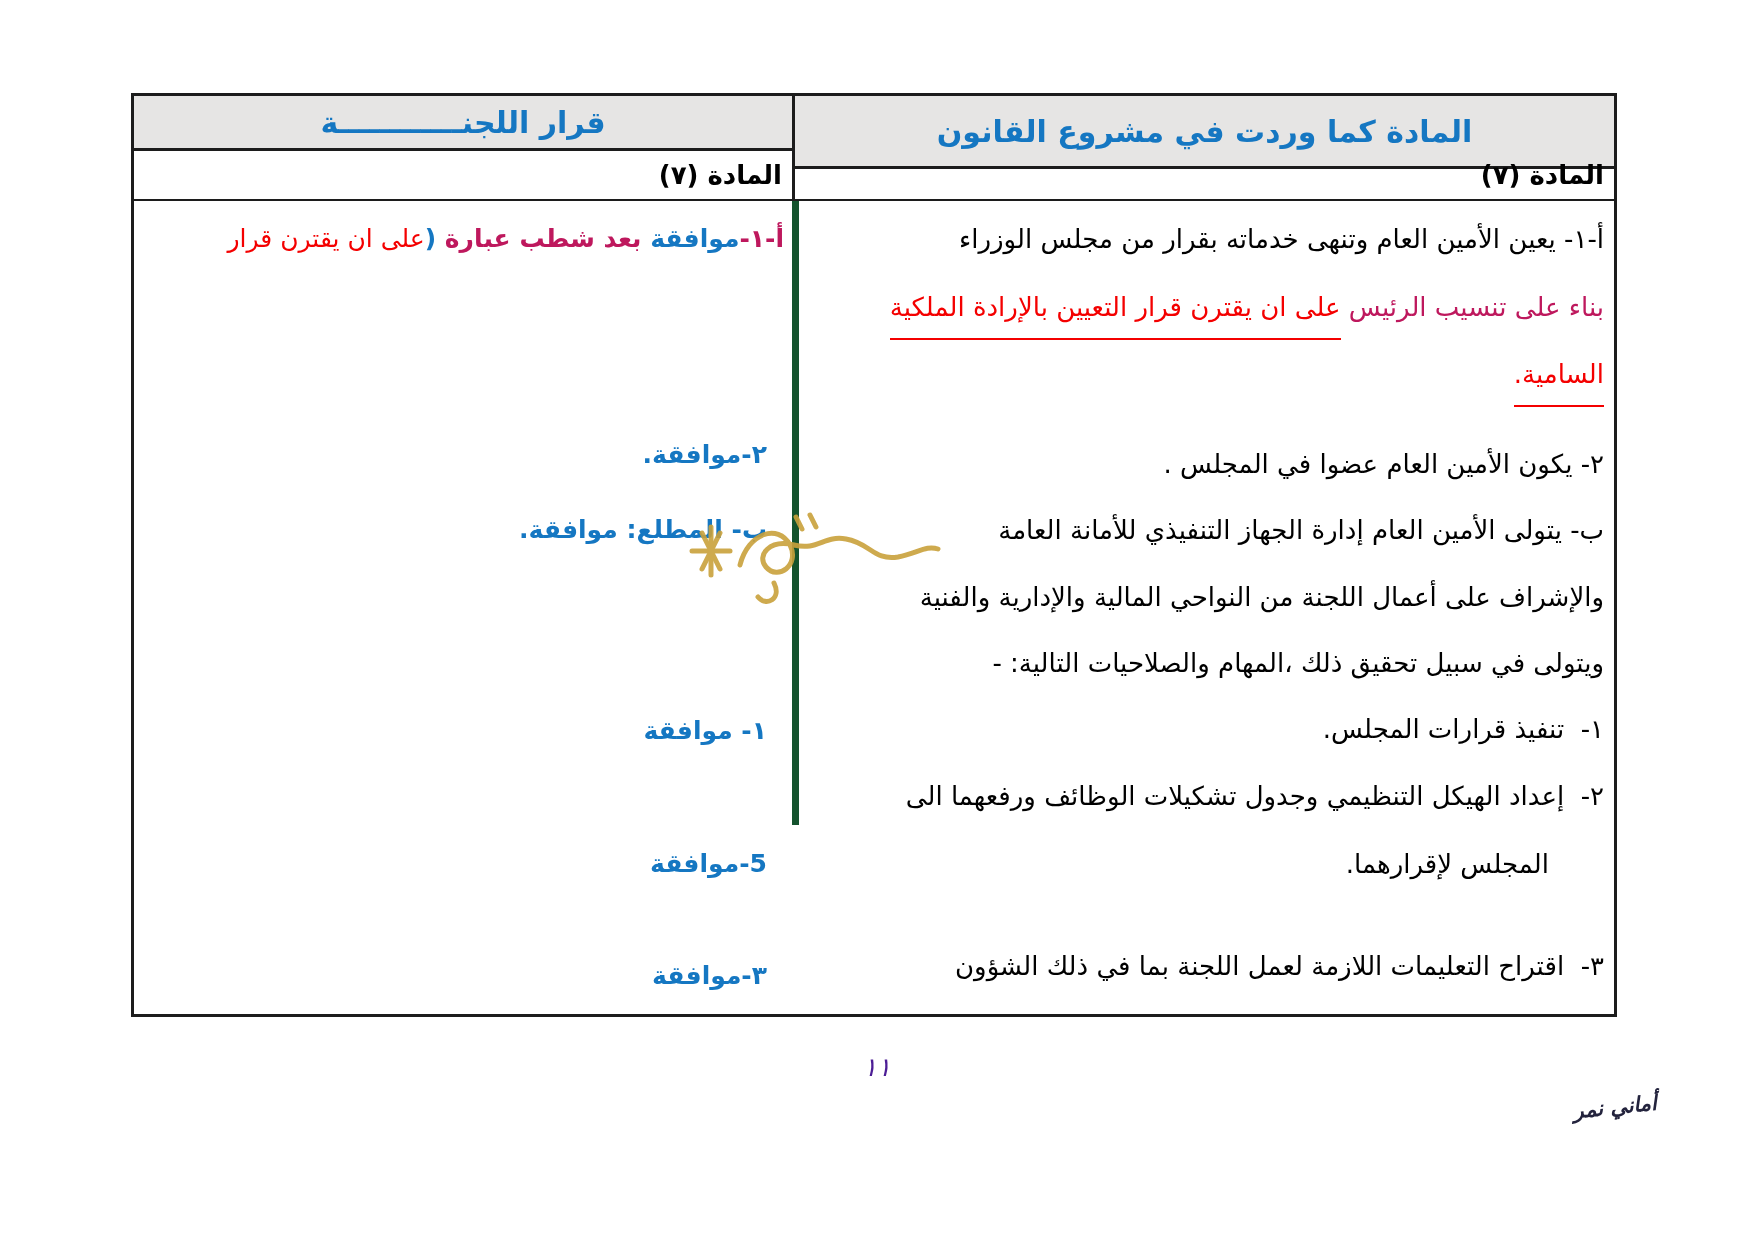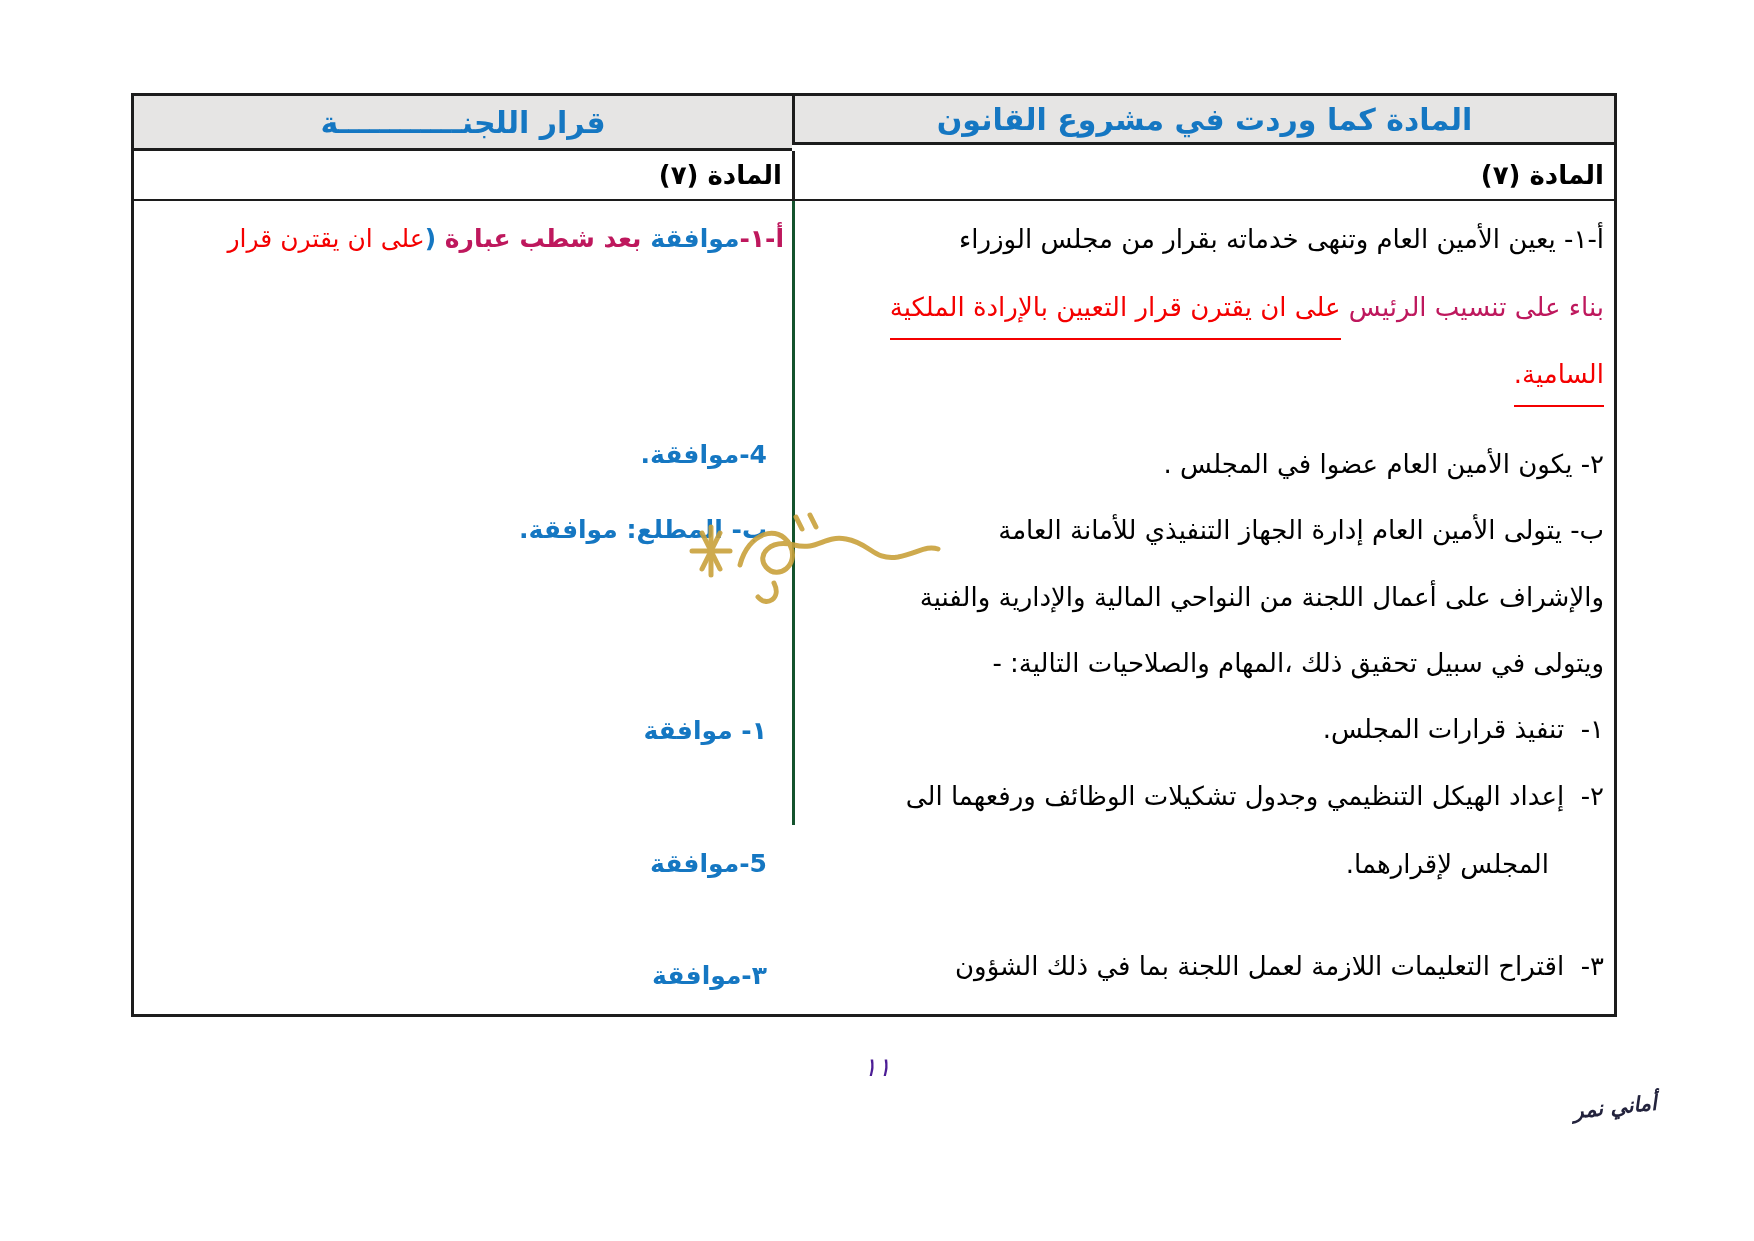--- a/index.html
+++ b/index.html
@@ -4,26 +4,26 @@
 <style>
   html,body{margin:0;padding:0;background:#fff;}
   .page{position:relative;width:1754px;height:1241px;background:#fff;overflow:hidden;
         font-family:"DejaVu Sans",sans-serif;direction:rtl;}
   
   .cmp-table{position:absolute;left:131px;top:93px;width:1486px;height:924px;
              border:3px solid #1c1c1c;box-sizing:border-box;}
   .cell{position:absolute;box-sizing:border-box;direction:rtl;}
   .hdr{background:#E6E5E4;display:flex;align-items:center;justify-content:center;
        font-weight:bold;font-size:30px;color:#1577C2;}
-  .hdr-law{left:658px;top:0;width:822px;height:49px;border-left:3px solid #1c1c1c;border-bottom:3px solid #1c1c1c;}
+  .hdr-law{left:658px;top:0;width:822px;height:73px;border-left:3px solid #1c1c1c;border-bottom:3px solid #1c1c1c;}
   .hdr-dec{left:0;top:0;width:658px;height:55px;border-bottom:3px solid #1c1c1c;}
   .sub{display:flex;align-items:center;font-weight:bold;font-size:26px;color:#000;padding:0 10px;}
   .sub-law{left:658px;top:55px;width:822px;height:50px;border-left:3px solid #1c1c1c;border-bottom:2.5px solid #1c1c1c;}
   .sub-dec{left:0;top:55px;width:658px;height:50px;border-bottom:2.5px solid #1c1c1c;}
-  .body-law{left:658px;top:105px;width:822px;height:624px;border-left:3px solid #14532d;}
+  .body-law{left:658px;top:105px;width:822px;height:624px;border-left:7px solid #14532d;}
   .body-dec{left:0;top:105px;width:658px;height:813px;}
   .ln{position:absolute;right:10px;white-space:nowrap;font-size:26px;color:#000;line-height:1.45;}
   .dln{position:absolute;right:8px;white-space:nowrap;font-size:25px;color:#000;line-height:1.45;font-weight:bold;}
   .blue{color:#1577C2;}
   .red{color:#F40000;font-weight:normal;margin-top:42px;}
   .redu{color:#F40000;border-bottom:2.5px solid #F40000;padding-bottom:16px;}
   .k{color:#be185d;}
   
   .pagenum{position:absolute;left:0;right:0;top:1052px;text-align:center;
            font-size:26px;color:#4c1d95;font-style:italic;}
@@ -68,21 +68,21 @@
       <div class="ln" style="top:510px">١-&nbsp;&nbsp;تنفيذ قرارات المجلس.</div>
       <div class="ln" style="top:577px">٢-&nbsp;&nbsp;إعداد الهيكل التنظيمي وجدول تشكيلات الوظائف ورفعهما الى</div>
       <div class="ln" style="top:645px;right:65px">المجلس لإقرارهما.</div>
       <div class="ln" style="top:747px">٣-&nbsp;&nbsp;اقتراح التعليمات اللازمة لعمل اللجنة بما في ذلك الشؤون</div>
     </div>
 
     <div class="cell body-dec">
       <div class="dln" style="top:20px">
         <span class="k">أ-١-</span><span class="blue">موافقة</span><span class="k"> بعد شطب عبارة </span><span class="blue">(</span><span class="red">على ان يقترن قرار</span>
       </div>
-      <div class="dln blue" style="top:236px;right:25px">4-موافقة.</div>
+      <div class="dln blue" style="top:236px;right:25px">٢-موافقة.</div>
       <div class="dln blue" style="top:311px;right:25px">ب- المطلع: موافقة.</div>
       <div class="dln blue" style="top:512px;right:25px">١- موافقة</div>
       <div class="dln blue" style="top:645px;right:25px">5-موافقة</div>
       <div class="dln blue" style="top:757px;right:25px">٣-موافقة</div>
     </div>
 
   </div>
 
   <svg class="scribble" width="270" height="110" viewBox="0 0 270 110">
     <g stroke="#C9A13B" stroke-width="5" fill="none" stroke-linecap="round" opacity="0.9">

